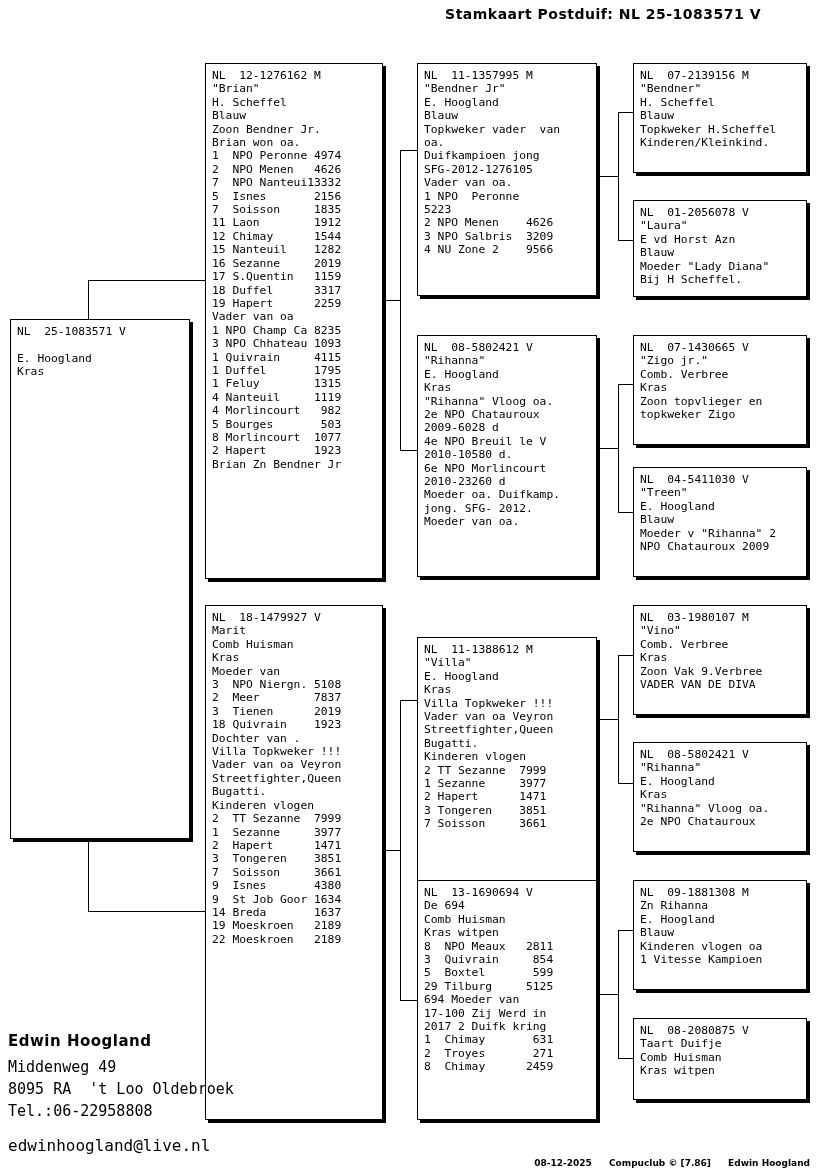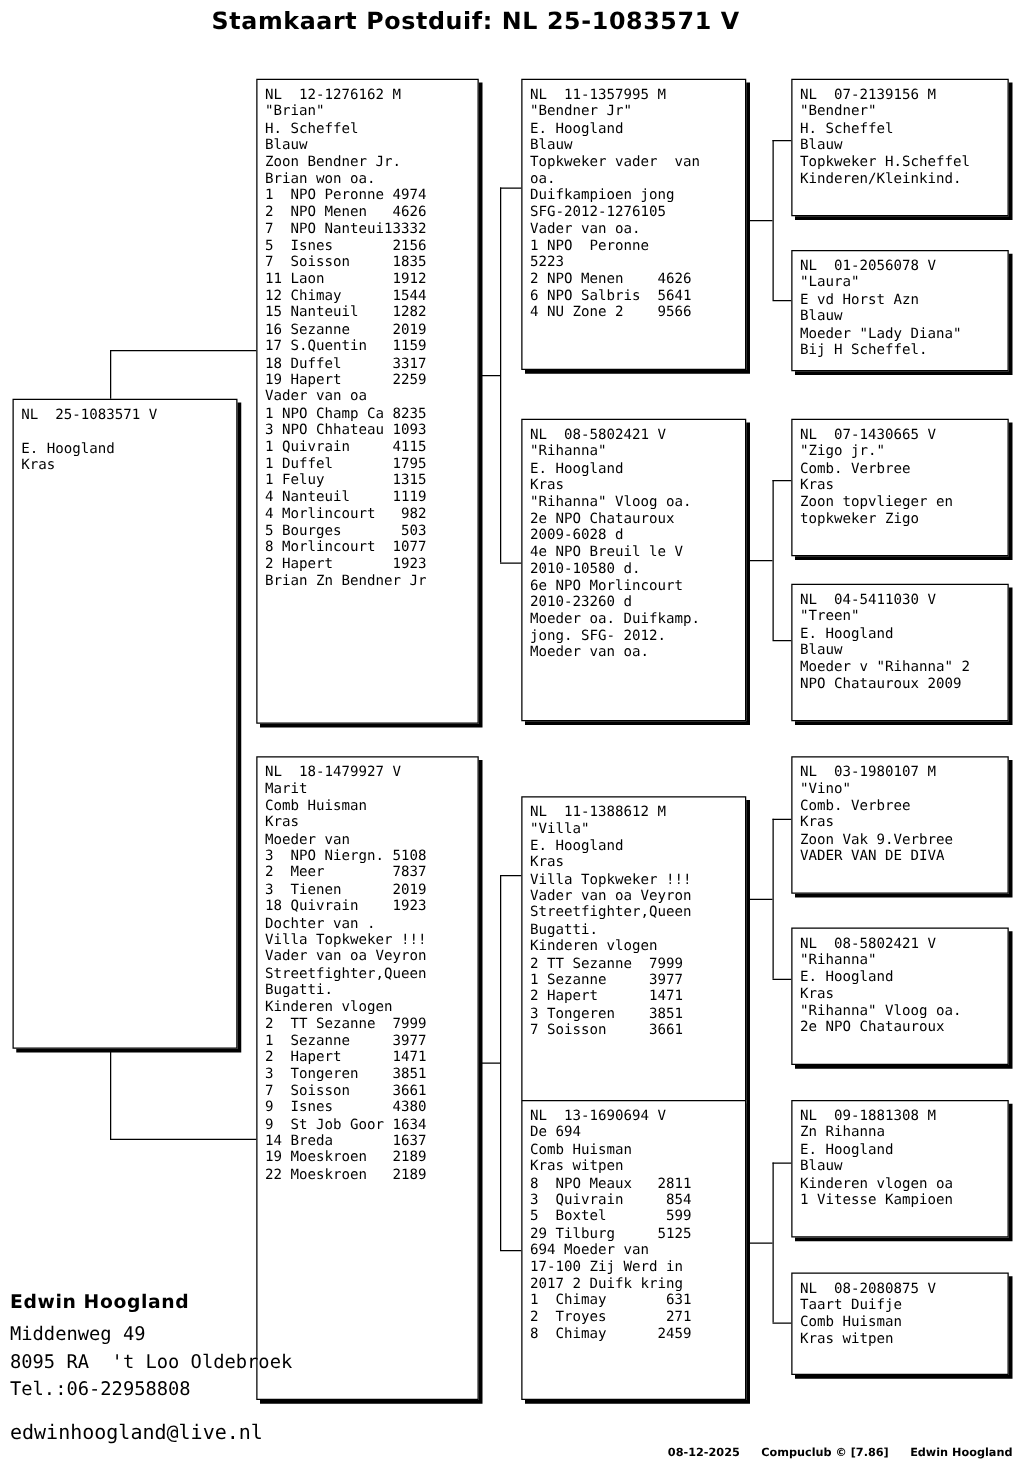--- a/index.html
+++ b/index.html
@@ -6,23 +6,23 @@
   body{
     width:816px;height:1172px;
     background:#ffffff;
     font-family:"DejaVu Sans Mono", monospace;
     position:relative;
     overflow:hidden;
   }
   .title{
     position:absolute;
     top:6px;left:0;width:761px;
-    text-align:center;
+    text-align:right;
     font-family:"DejaVu Sans", sans-serif;
-    font-size:19px;
+    font-size:14px;
     font-weight:bold;
     letter-spacing:0.5px;
   }
   .card{
     position:absolute;
     border:1px solid #000;
     background:#fff;
     box-shadow:3px 3px 0 #000;
     font-size:11.3px;
     line-height:13.4px;
@@ -163,21 +163,21 @@
 E. Hoogland
 Blauw
 Topkweker vader  van
 oa.
 Duifkampioen jong
 SFG-2012-1276105
 Vader van oa.
 1 NPO  Peronne
 5223
 2 NPO Menen    4626
-6 NPO Salbris  5641
+3 NPO Salbris  3209
 4 NU Zone 2    9566</div>
 
 <div class="card" style="left:417px;top:335px;width:180px;height:242px;">NL  08-5802421 V
 "Rihanna"
 E. Hoogland
 Kras
 "Rihanna" Vloog oa.
 2e NPO Chatauroux
 2009-6028 d
 4e NPO Breuil le V

